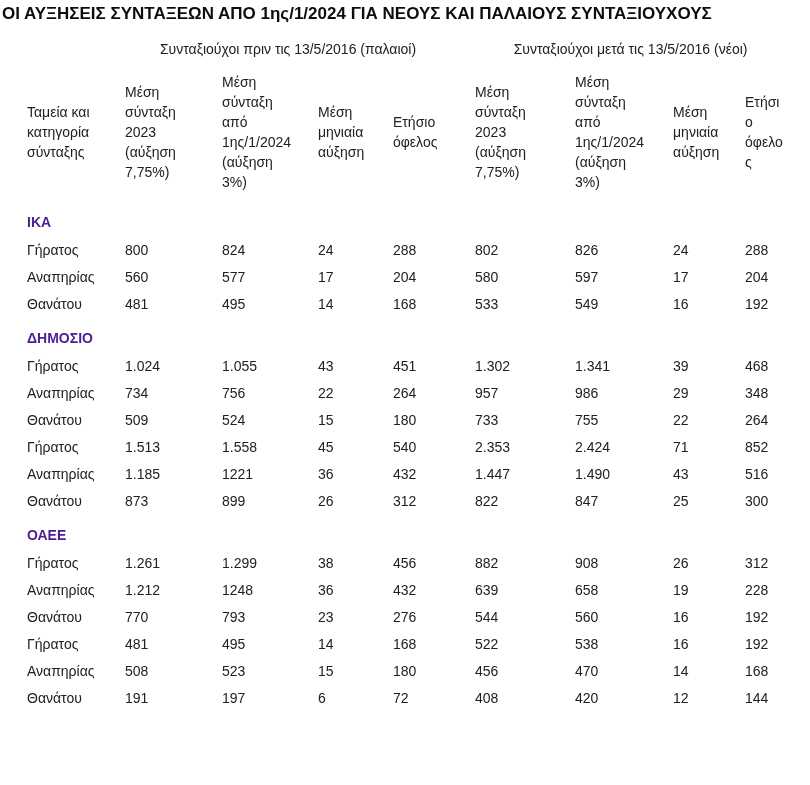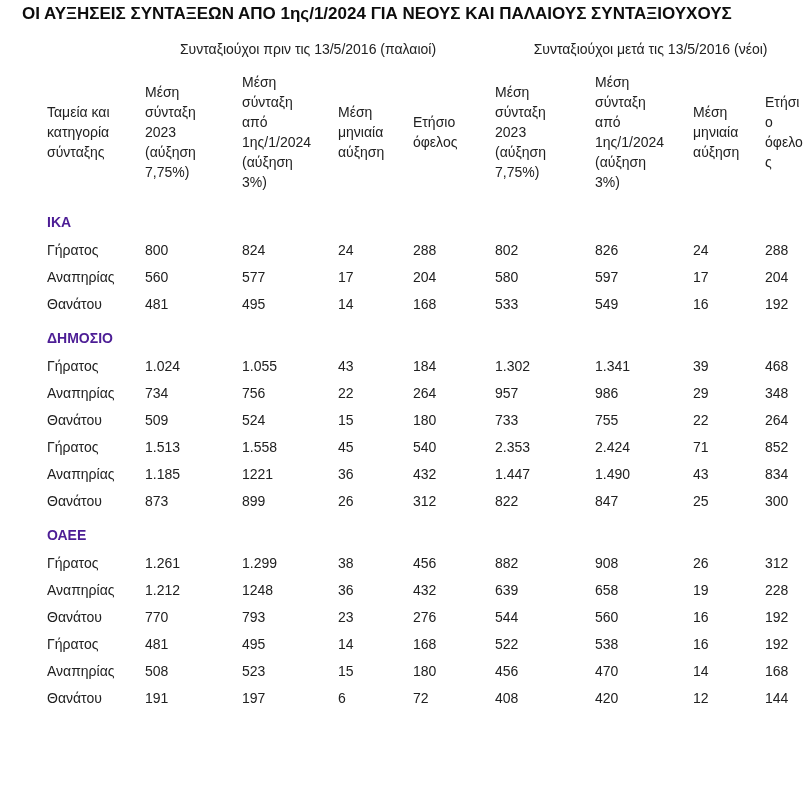--- a/index.html
+++ b/index.html
@@ -4,21 +4,21 @@
 <style>
   * { box-sizing: border-box; }
   html, body { margin: 0; padding: 0; }
   body {
     width: 810px; height: 785px;
     background: #ffffff;
     color: #212121;
     font-family: "Liberation Sans", "DejaVu Sans", sans-serif;
     overflow: hidden;
   }
-  .page { padding: 4px 0 0 2px; margin-left: 20px; }
+  .page { padding: 4px 0 0 2px; }
   .page-title {
     font-size: 17px;
     font-weight: 700;
     color: #0d0d0d;
     margin: 0 0 16px 0;
     white-space: nowrap;
     letter-spacing: 0px;
   }
   table.pension-table {
     border-collapse: collapse;
@@ -134,21 +134,21 @@
         </tr>
 
       <tr class="section-row">
           <td colspan="9">ΔΗΜΟΣΙΟ</td>
         </tr>
       <tr>
           <td>Γήρατος</td>
           <td>1.024</td>
           <td>1.055</td>
           <td>43</td>
-          <td>184</td>
+          <td>451</td>
           <td>1.302</td>
           <td>1.341</td>
           <td>39</td>
           <td>468</td>
         </tr>
       <tr>
           <td>Αναπηρίας</td>
           <td>734</td>
           <td>756</td>
           <td>22</td>
@@ -183,21 +183,21 @@
         </tr>
       <tr>
           <td>Αναπηρίας</td>
           <td>1.185</td>
           <td>1221</td>
           <td>36</td>
           <td>432</td>
           <td>1.447</td>
           <td>1.490</td>
           <td>43</td>
-          <td>834</td>
+          <td>516</td>
         </tr>
       <tr>
           <td>Θανάτου</td>
           <td>873</td>
           <td>899</td>
           <td>26</td>
           <td>312</td>
           <td>822</td>
           <td>847</td>
           <td>25</td>

